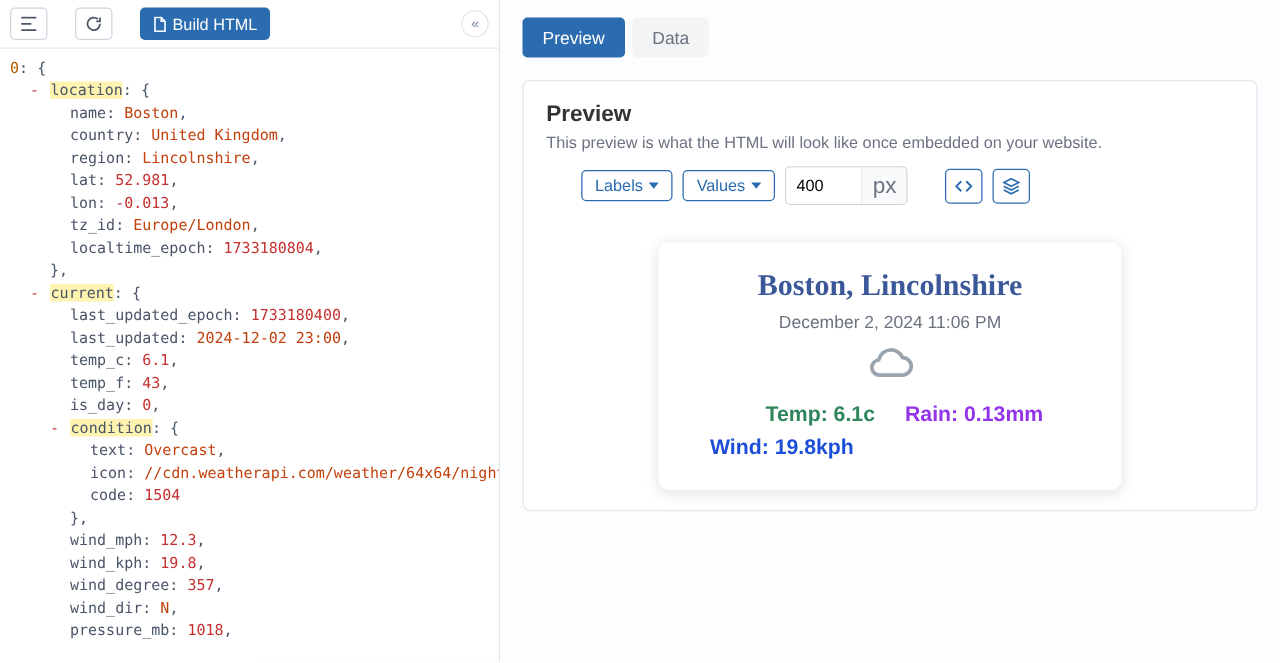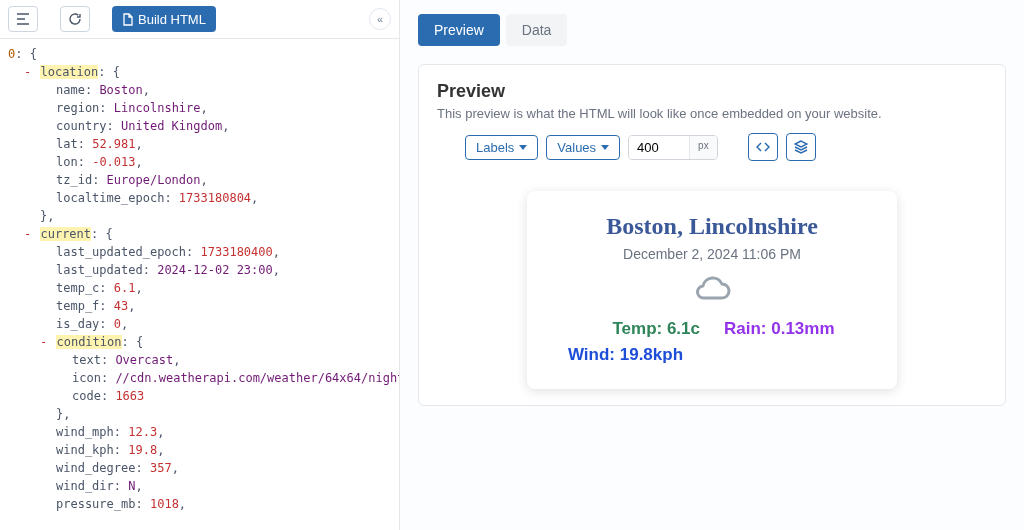--- a/index.html
+++ b/index.html
@@ -71,21 +71,21 @@
     line-height: 1.5;
     padding: 6px 8px;
     overflow: auto;
     flex: 1;
     white-space: nowrap;
   }
   .json-view .idx { color: #b35900; }
   .json-view .key { color: #4a5568; }
   .json-view .key-hl { background: #fff3b0; color:#4a5568; }
   .json-view .colon { color: #4a5568; }
-  .json-view .str { color: #701a75; }
+  .json-view .str { color: #c2410c; }
   .json-view .num { color: #c53030; }
   .json-view .punc { color: #4a5568; }
   .json-view .line { display: block; }
   .json-view .toggle { color:#c53030; cursor:pointer; padding-right:2px;}
   .ind1 { padding-left: 16px; }
   .ind2 { padding-left: 32px; }
   .ind3 { padding-left: 48px; }
   .ind4 { padding-left: 64px; }
 
   
@@ -161,21 +161,21 @@
   }
   .width-group input {
     border: none;
     padding: 4px 8px;
     width: 60px;
     font-size: 13px;
     outline: none;
   }
   .width-group .suffix {
     padding: 4px 8px;
-    font-size: 10px;
+    font-size: 18px;
     color: #6b7280;
     background: #f9fafb;
     border-left: 1px solid #e5e7eb;
   }
   .ri-btn {
     width: 30px;
     height: 28px;
     border: 1px solid #2b6cb0;
     color: #2b6cb0;
     border-radius: 4px;
@@ -245,38 +245,38 @@
     <div class="collapse-handle">
       <span>«</span>
     </div>
   </div>
 
   <div class="json-view">
     <span class="line"><span class="idx">0</span><span class="colon">:</span> <span class="punc">{</span></span>
 
     <span class="line ind1"><span class="toggle">-</span> <span class="key-hl">location</span><span class="colon">:</span> <span class="punc">{</span></span>
     <span class="line ind3"><span class="key">name</span><span class="colon">:</span> <span class="str">Boston</span><span class="punc">,</span></span>
+    <span class="line ind3"><span class="key">country</span><span class="colon">:</span> <span class="str">United Kingdom</span><span class="punc">,</span></span>
     <span class="line ind3"><span class="key">region</span><span class="colon">:</span> <span class="str">Lincolnshire</span><span class="punc">,</span></span>
-    <span class="line ind3"><span class="key">country</span><span class="colon">:</span> <span class="str">United Kingdom</span><span class="punc">,</span></span>
     <span class="line ind3"><span class="key">lat</span><span class="colon">:</span> <span class="num">52.981</span><span class="punc">,</span></span>
     <span class="line ind3"><span class="key">lon</span><span class="colon">:</span> <span class="num">-0.013</span><span class="punc">,</span></span>
     <span class="line ind3"><span class="key">tz_id</span><span class="colon">:</span> <span class="str">Europe/London</span><span class="punc">,</span></span>
     <span class="line ind3"><span class="key">localtime_epoch</span><span class="colon">:</span> <span class="num">1733180804</span><span class="punc">,</span></span>
     <span class="line ind2"><span class="punc">},</span></span>
 
     <span class="line ind1"><span class="toggle">-</span> <span class="key-hl">current</span><span class="colon">:</span> <span class="punc">{</span></span>
     <span class="line ind3"><span class="key">last_updated_epoch</span><span class="colon">:</span> <span class="num">1733180400</span><span class="punc">,</span></span>
     <span class="line ind3"><span class="key">last_updated</span><span class="colon">:</span> <span class="str">2024-12-02 23:00</span><span class="punc">,</span></span>
     <span class="line ind3"><span class="key">temp_c</span><span class="colon">:</span> <span class="num">6.1</span><span class="punc">,</span></span>
     <span class="line ind3"><span class="key">temp_f</span><span class="colon">:</span> <span class="num">43</span><span class="punc">,</span></span>
     <span class="line ind3"><span class="key">is_day</span><span class="colon">:</span> <span class="num">0</span><span class="punc">,</span></span>
     <span class="line ind2"><span class="toggle">-</span> <span class="key-hl">condition</span><span class="colon">:</span> <span class="punc">{</span></span>
     <span class="line ind4"><span class="key">text</span><span class="colon">:</span> <span class="str">Overcast</span><span class="punc">,</span></span>
     <span class="line ind4"><span class="key">icon</span><span class="colon">:</span> <span class="str">//cdn.weatherapi.com/weather/64x64/night/122.png</span></span>
-    <span class="line ind4"><span class="key">code</span><span class="colon">:</span> <span class="num">1663</span></span>
+    <span class="line ind4"><span class="key">code</span><span class="colon">:</span> <span class="num">1504</span></span>
     <span class="line ind3"><span class="punc">},</span></span>
     <span class="line ind3"><span class="key">wind_mph</span><span class="colon">:</span> <span class="num">12.3</span><span class="punc">,</span></span>
     <span class="line ind3"><span class="key">wind_kph</span><span class="colon">:</span> <span class="num">19.8</span><span class="punc">,</span></span>
     <span class="line ind3"><span class="key">wind_degree</span><span class="colon">:</span> <span class="num">357</span><span class="punc">,</span></span>
     <span class="line ind3"><span class="key">wind_dir</span><span class="colon">:</span> <span class="str">N</span><span class="punc">,</span></span>
     <span class="line ind3"><span class="key">pressure_mb</span><span class="colon">:</span> <span class="num">1018</span><span class="punc">,</span></span>
 
   </div>
 </div>
 

